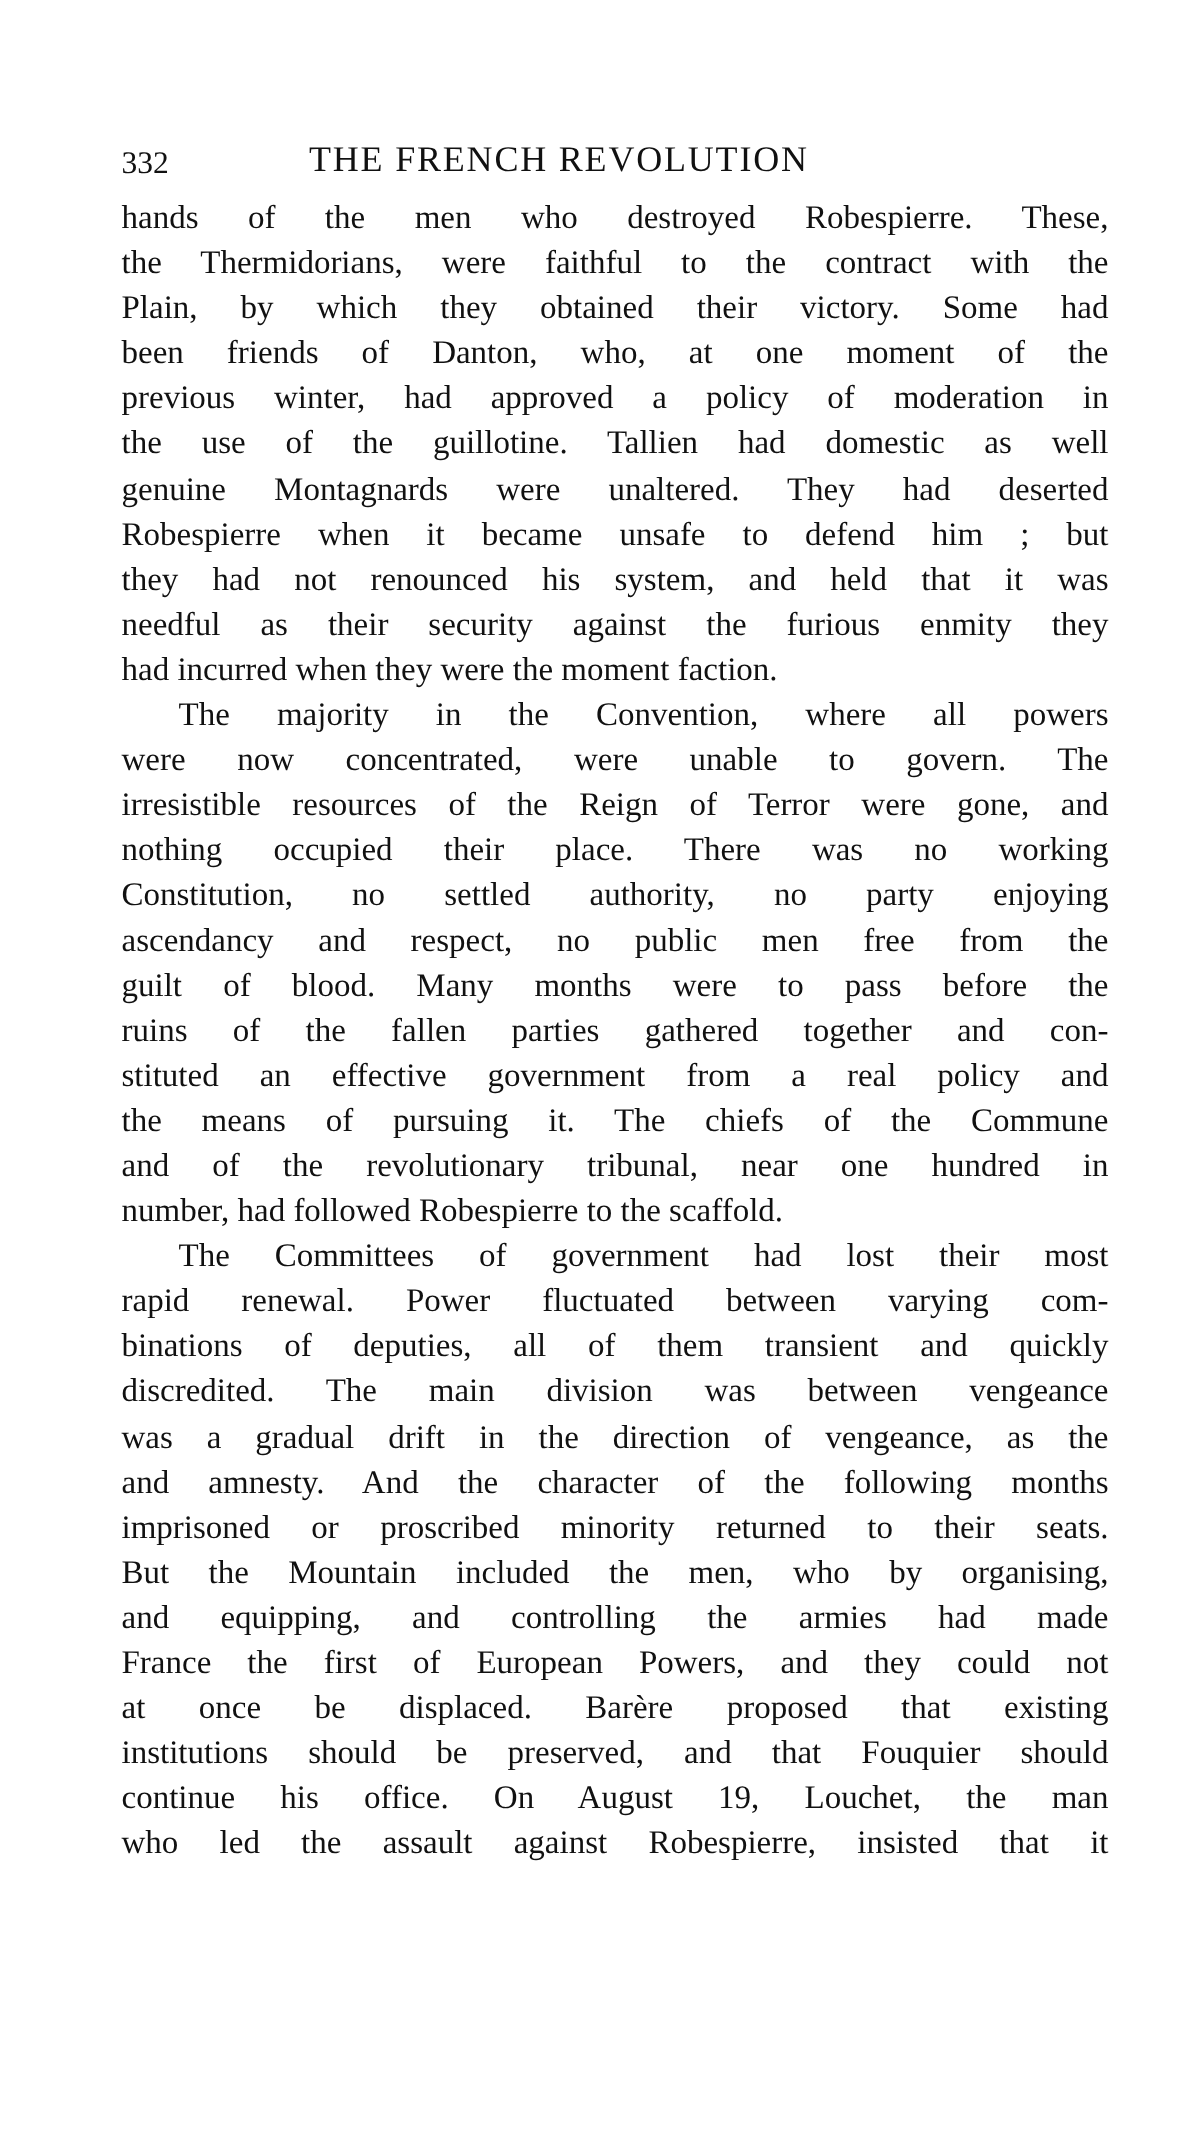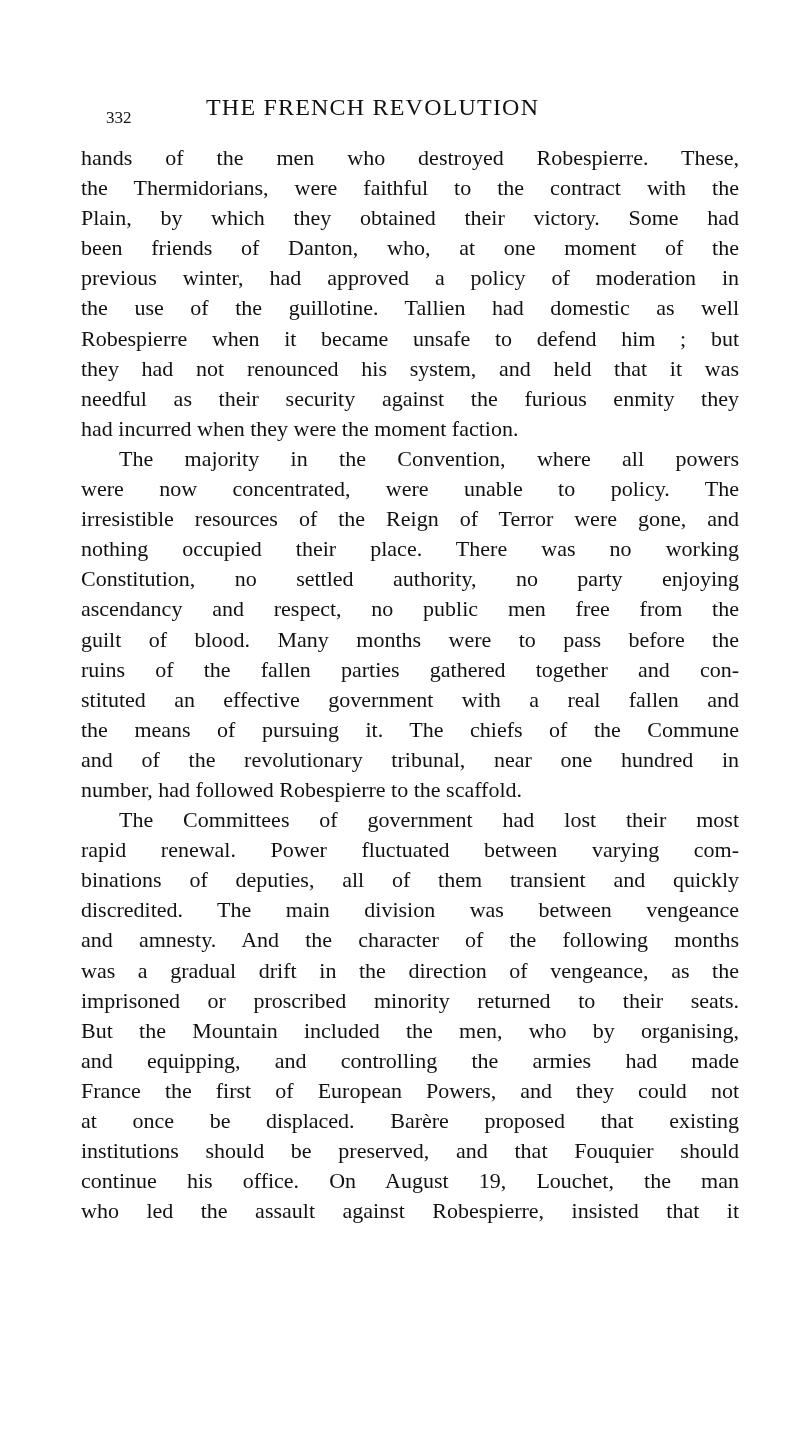--- a/index.html
+++ b/index.html
@@ -23,35 +23,33 @@
     }
     .running-head {
       position: relative;
       height: 40px;
       font-size: 24px;
       letter-spacing: 1px;
     }
     .page-number {
       position: absolute;
       left: 0;
-      top: 18px;
-      font-size: 17px;
+      top: 6px;
+      font-size: 21px;
       letter-spacing: 0px;
-      margin-left: 25px;
     }
     .running-title {
       position: absolute;
       left: 125px;
       top: 4px;
       font-size: 24px;
       letter-spacing: 1.2px;
       font-family: Liberation Serif, serif;
     }
     .body-text {
-      margin-top: 13px;
     }
     .line {
       display: block;
       height: 30.1px;
       line-height: 30.1px;
       font-size: 22px;
       white-space: nowrap;
       text-align: justify;
       text-align-last: justify;
     }
@@ -72,46 +70,47 @@
   </div>
 
   <div class="body-text" id="body-text">
       <div>
         <span class="line">hands of the men who destroyed Robespierre.  These,</span>
         <span class="line">the Thermidorians, were faithful to the contract with the</span>
         <span class="line">Plain, by which they obtained their victory.  Some had</span>
         <span class="line">been friends of Danton, who, at one moment of the</span>
         <span class="line">previous winter, had approved a policy of moderation in</span>
         <span class="line">the use of the guillotine.  Tallien had domestic as well</span>
+        <span class="line">genuine Montagnards were unaltered.  They had deserted</span>
         <span class="line">Robespierre when it became unsafe to defend him ; but</span>
         <span class="line">they had not renounced his system, and held that it was</span>
         <span class="line">needful as their security against the furious enmity they</span>
         <span class="line last">had incurred when they were the moment faction.</span>
       </div>
       <div>
         <span class="line indent">The majority in the Convention, where all powers</span>
-        <span class="line">were now concentrated, were unable to policy.  The</span>
+        <span class="line">were now concentrated, were unable to govern.  The</span>
         <span class="line">irresistible resources of the Reign of Terror were gone, and</span>
         <span class="line">nothing occupied their place.  There was no working</span>
         <span class="line">Constitution, no settled authority, no party enjoying</span>
         <span class="line">ascendancy and respect, no public men free from the</span>
         <span class="line">guilt of blood.  Many months were to pass before the</span>
         <span class="line">ruins of the fallen parties gathered together and con-</span>
-        <span class="line">stituted an effective government with a real fallen and</span>
+        <span class="line">stituted an effective government from a real policy and</span>
         <span class="line">the means of pursuing it.  The chiefs of the Commune</span>
         <span class="line">and of the revolutionary tribunal, near one hundred in</span>
         <span class="line last">number, had followed Robespierre to the scaffold.</span>
       </div>
       <div>
         <span class="line indent">The Committees of government had lost their most</span>
         <span class="line">rapid renewal.  Power fluctuated between varying com-</span>
         <span class="line">binations of deputies, all of them transient and quickly</span>
         <span class="line">discredited.  The main division was between vengeance</span>
+        <span class="line">was a gradual drift in the direction of vengeance, as the</span>
         <span class="line">and amnesty.  And the character of the following months</span>
-        <span class="line">was a gradual drift in the direction of vengeance, as the</span>
         <span class="line">imprisoned or proscribed minority returned to their seats.</span>
         <span class="line">But the Mountain included the men, who by organising,</span>
         <span class="line">and equipping, and controlling the armies had made</span>
         <span class="line">France the first of European Powers, and they could not</span>
         <span class="line">at once be displaced.  Barère proposed that existing</span>
         <span class="line">institutions should be preserved, and that Fouquier should</span>
         <span class="line">continue his office.  On August 19, Louchet, the man</span>
         <span class="line">who led the assault against Robespierre, insisted that it</span>
       </div>
     </div>

